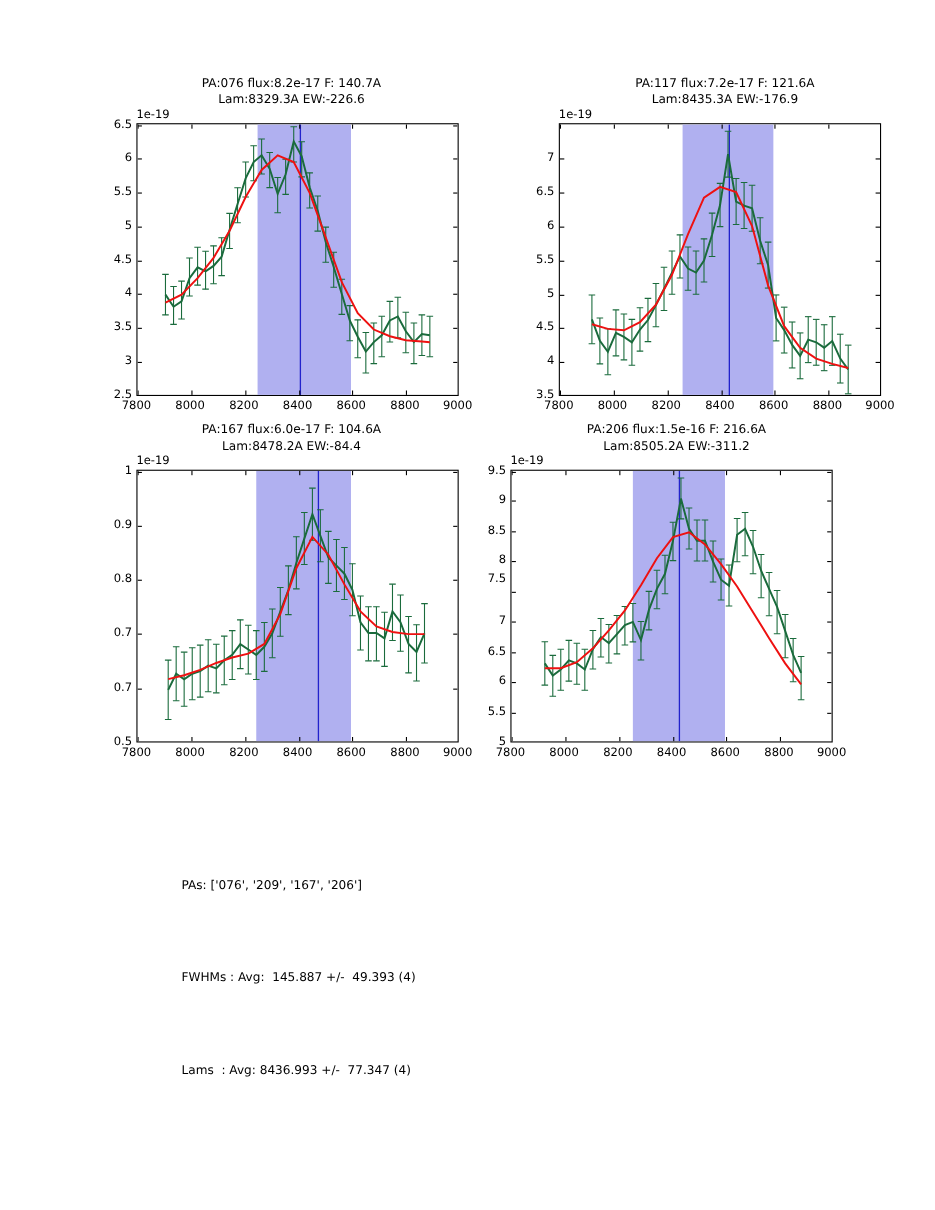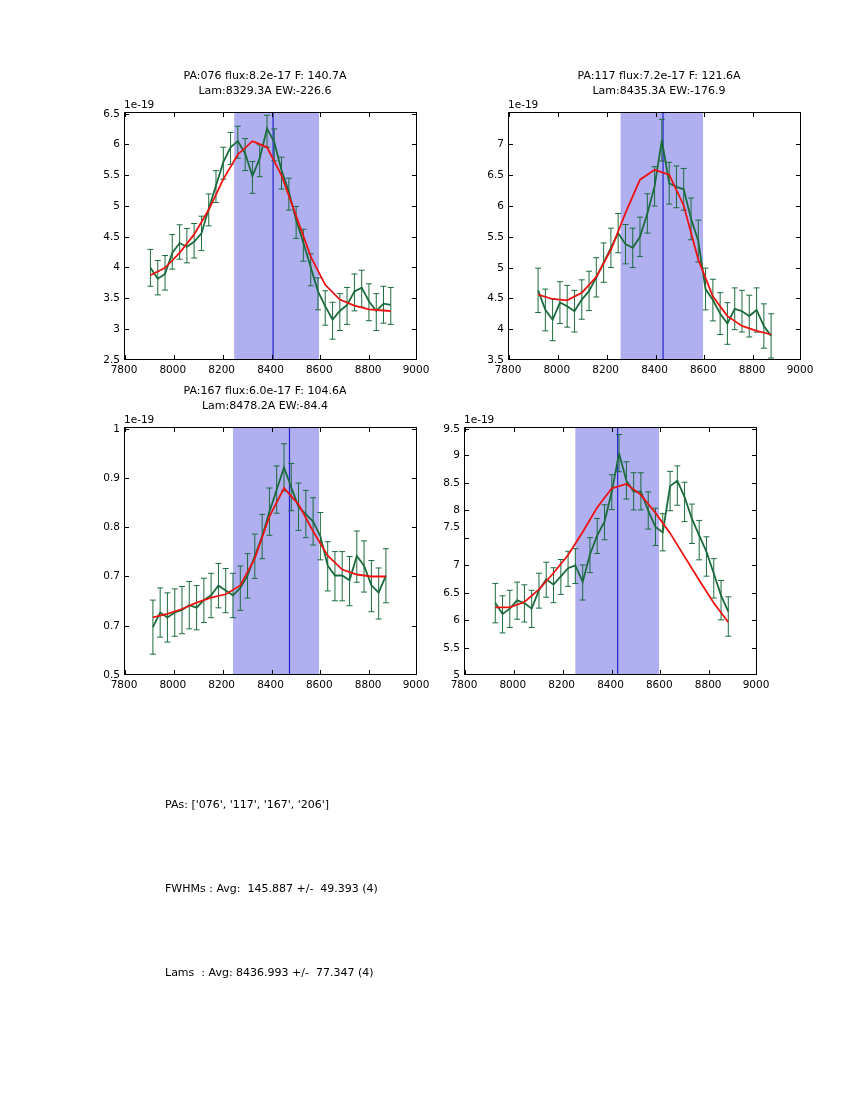--- a/index.html
+++ b/index.html
@@ -590,20 +590,22 @@
     <div class="xtick" style="left:4px; top:303px; width:40px;">7800</div>
     <div class="xtick" style="left:52.8px; top:303px; width:40px;">8000</div>
     <div class="xtick" style="left:101.7px; top:303px; width:40px;">8200</div>
     <div class="xtick" style="left:150.5px; top:303px; width:40px;">8400</div>
     <div class="xtick" style="left:199.3px; top:303px; width:40px;">8600</div>
     <div class="xtick" style="left:248.2px; top:303px; width:40px;">8800</div>
     <div class="xtick" style="left:296px; top:303px; width:40px;">9000</div>
   </div>
 
   <div class="panel" style="left:450px; top:375px; width:330px; height:320px;">
+    <div class="panel-title" style="left:0; top:8px;">PA:206 flux:1.5e-16 F: 216.6A
+Lam:8505.2A EW:-311.2</div>
     <div class="exp-label" style="left:14px; top:38px;">1e-19</div>
     <div class="plot-area" style="left:14px; top:52px; width:293px; height:248px;">
       <svg class="curves" viewBox="0 0 293 248" preserveAspectRatio="none">
         <rect x="111.1" y="0" width="84.3" height="248" fill="#b0b0f0"></rect>
         <line x1="153.7" y1="0" x2="153.7" y2="248" stroke="#2222cc" stroke-width="1.2"></line>
         <g stroke="#1a6b3c" stroke-width="1">
           <line x1="30.5" y1="156.7" x2="30.5" y2="196.4"></line>
             <line x1="27.5" y1="156.7" x2="33.5" y2="156.7"></line>
             <line x1="27.5" y1="196.4" x2="33.5" y2="196.4"></line>
           <line x1="37.8" y1="169.2" x2="37.8" y2="206.6"></line>
@@ -754,20 +756,20 @@
     <div class="xtick" style="left:-6px; top:303px; width:40px;">7800</div>
     <div class="xtick" style="left:42.8px; top:303px; width:40px;">8000</div>
     <div class="xtick" style="left:91.7px; top:303px; width:40px;">8200</div>
     <div class="xtick" style="left:140.5px; top:303px; width:40px;">8400</div>
     <div class="xtick" style="left:189.3px; top:303px; width:40px;">8600</div>
     <div class="xtick" style="left:238.2px; top:303px; width:40px;">8800</div>
     <div class="xtick" style="left:286px; top:303px; width:40px;">9000</div>
   </div>
 
   <div class="summary">
-    <div>PAs: ['076', '117', '167', '206']</div>
+    <div>PAs: ['076', '209', '167', '206']</div>
     <div>FWHMs : Avg:  145.887 +/-  49.393 (4)</div>
     <div>Lams  : Avg: 8436.993 +/-  77.347 (4)</div>
     
     
   </div>
 
 </div>
 
 </body></html>

